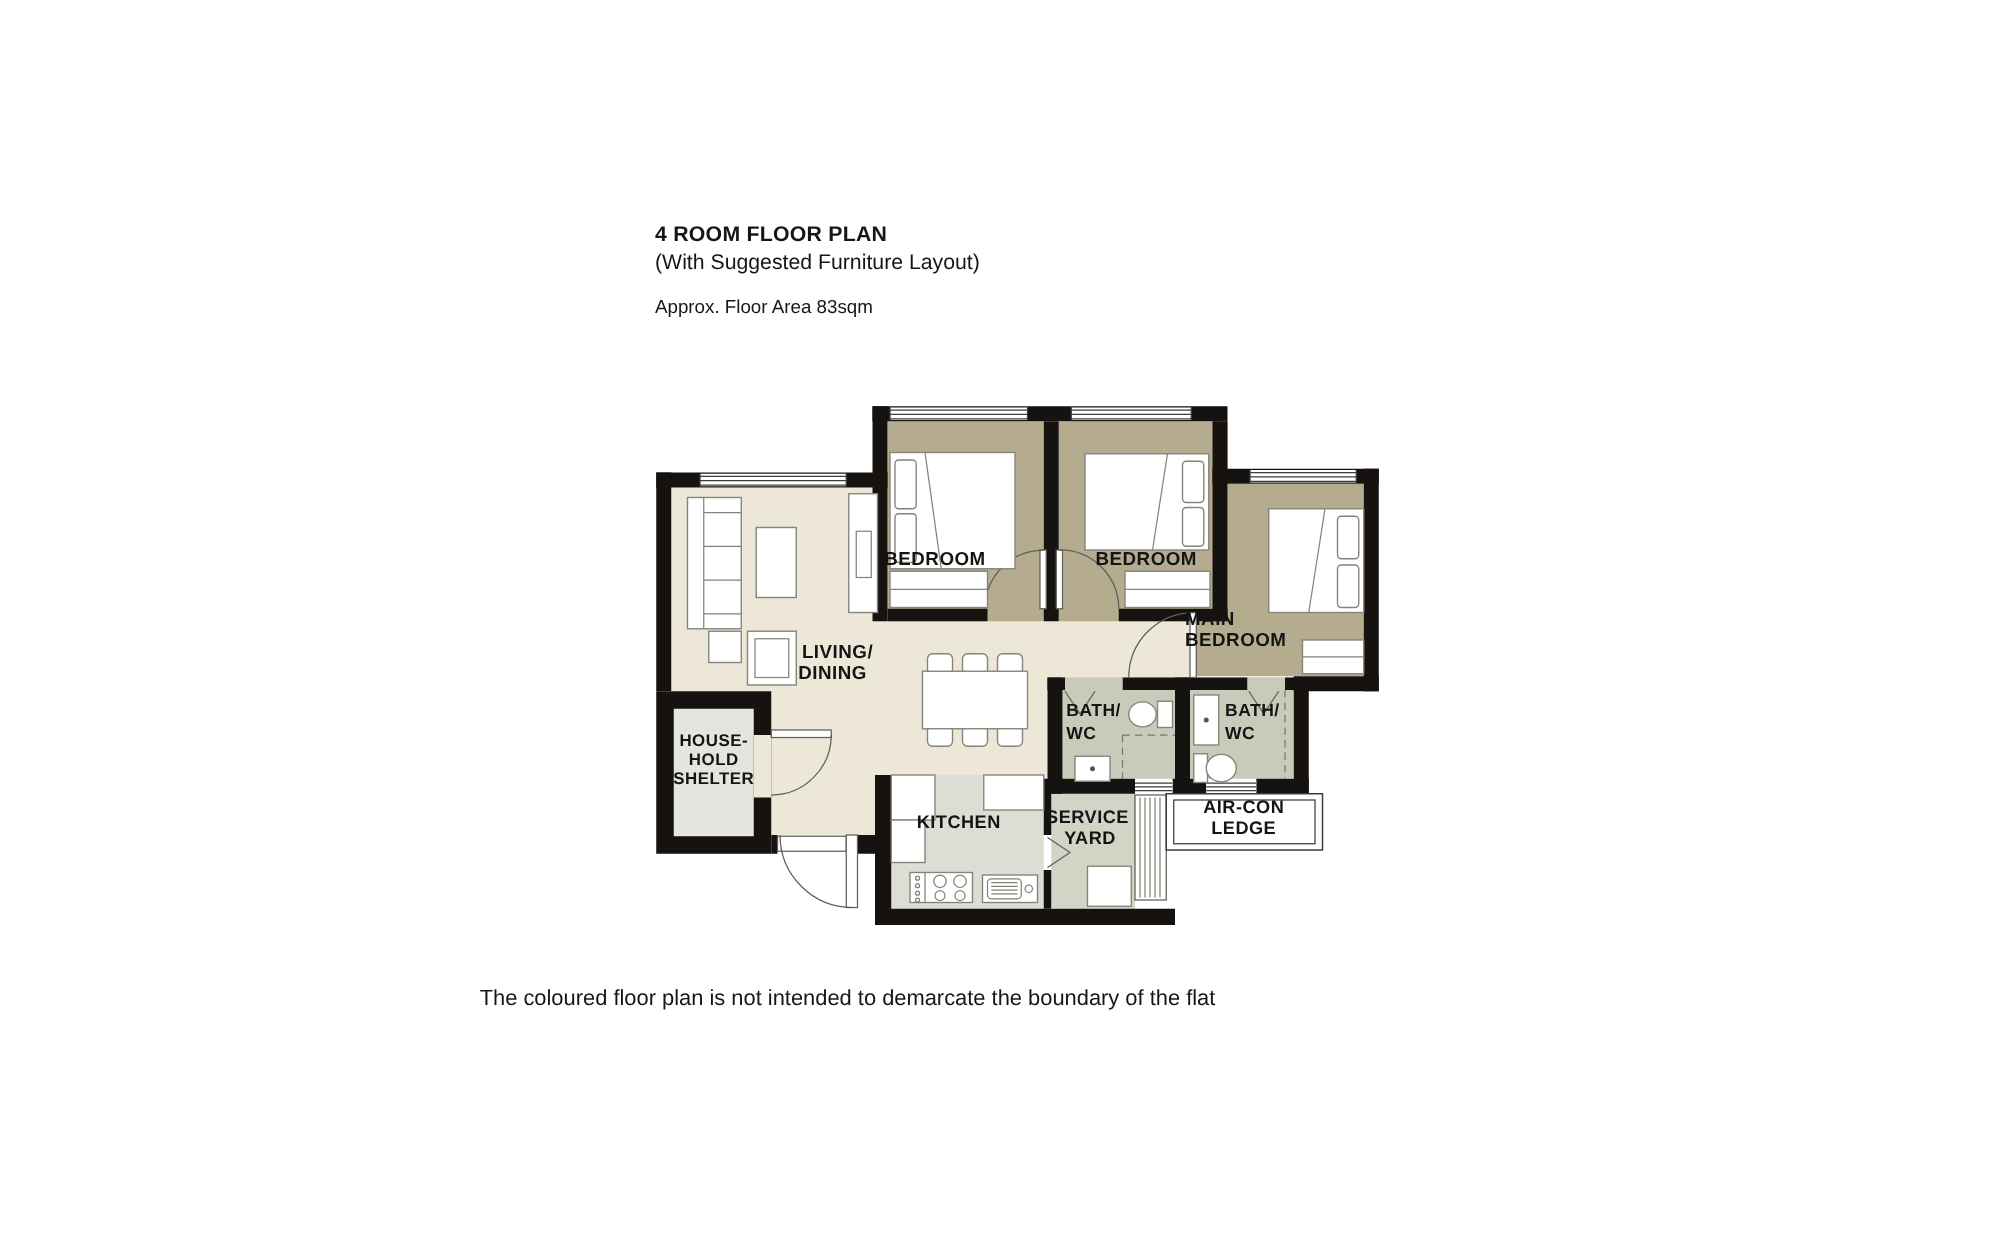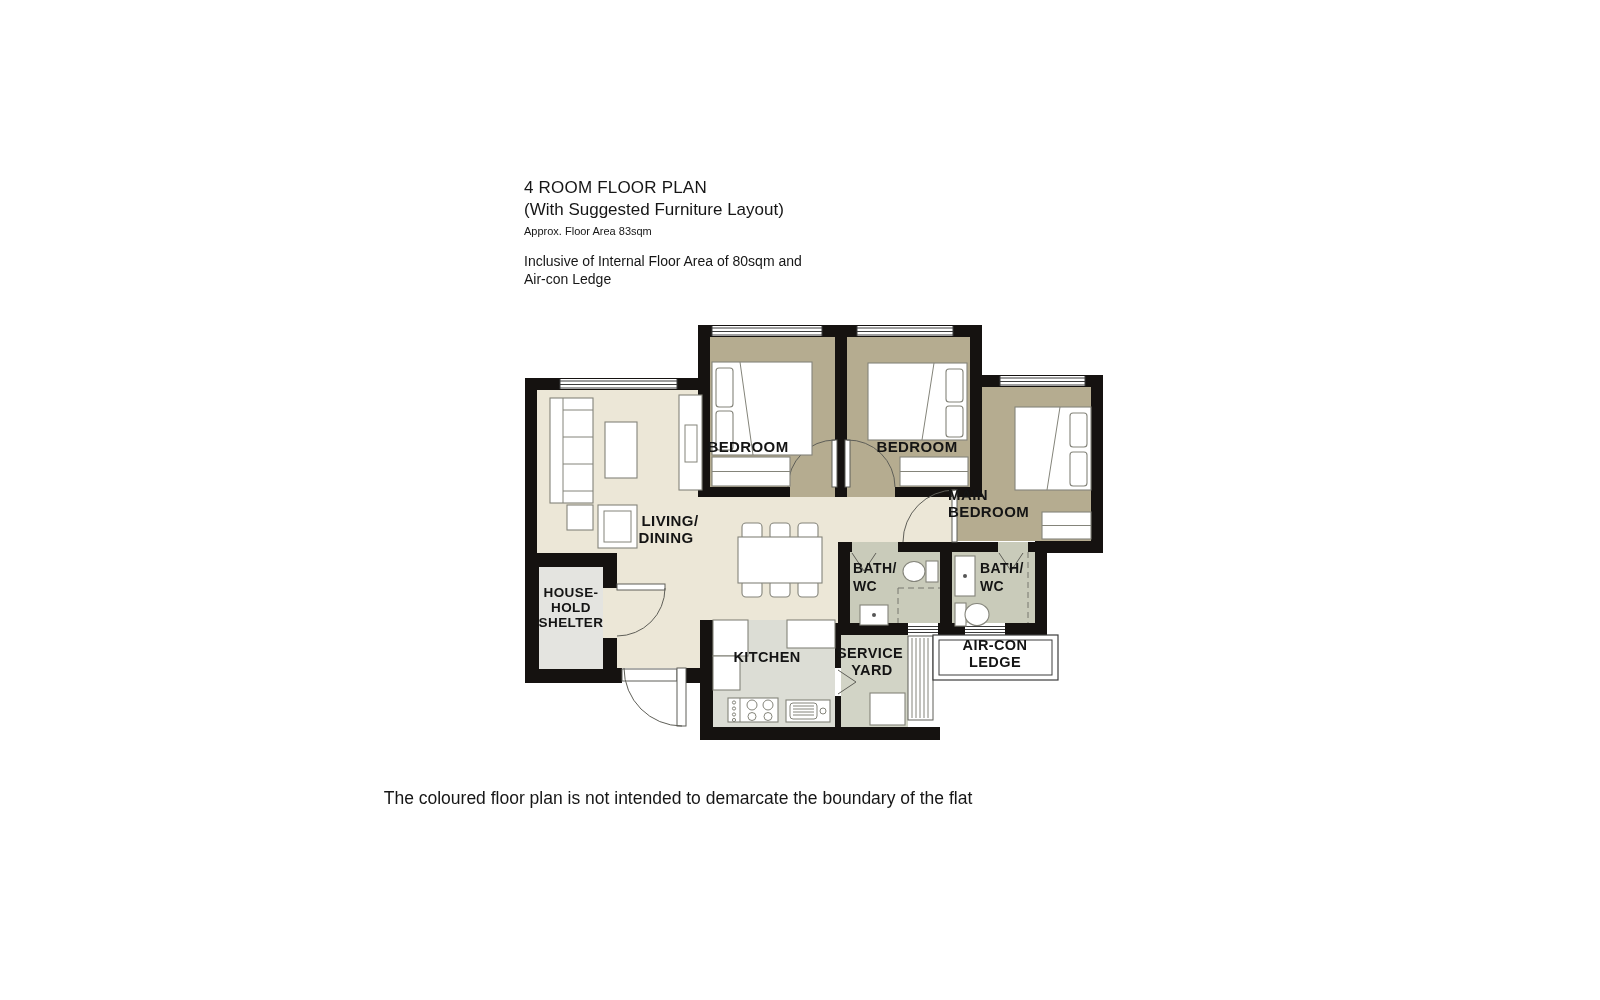--- a/index.html
+++ b/index.html
@@ -3,23 +3,23 @@
 <meta charset="utf-8">
 <style>
   :root{
     --wall:#151210; --floor-living:#ece7d7; --floor-bedroom:#b5ac90; --floor-bath:#c9cbba;
     --floor-kitchen:#dcddd5; --floor-service:#d2d4c6; --floor-shelter:#e4e4e0; --ink:#161616;
   }
   html,body{margin:0;padding:0;}
   body{width:1600px;height:1000px;background:#ffffff;position:relative;overflow:hidden;
        font-family:"Liberation Sans",sans-serif;color:var(--ink);}
   .header{position:absolute;left:524px;top:178px;}
-  .header h1{font-size:17px;font-weight:normal;margin:0;letter-spacing:.2px;}
+  .header h1{font-size:17px;font-weight:bold;margin:0;letter-spacing:.2px;}
   .header .sub{font-size:17px;margin:2px 0 0 0;}
-  .header .area{font-size:11px;margin:5px 0 0 0;}
+  .header .area{font-size:15px;margin:17px 0 0 0;}
   .header .incl{font-size:14px;margin:15px 0 0 0;line-height:1.32;}
   .footer{position:absolute;left:0;top:788px;width:1356px;text-align:center;font-size:17.5px;}
   svg{position:absolute;left:0;top:0;}
   .wall{fill:var(--wall);}
   .lbl{font-family:"Liberation Sans",sans-serif;font-weight:bold;fill:#141414;letter-spacing:.4px;}
   .furn{fill:#ffffff;stroke:#84847a;stroke-width:1.1;}
   .fline{stroke:#84847a;stroke-width:1;fill:none;}
   .winbox{fill:#ffffff;}
   .winline{stroke:#3c3c3c;stroke-width:1;fill:none;}
   .arc{fill:none;stroke:#5f5f58;stroke-width:1;}
@@ -27,22 +27,20 @@
   .dash{fill:none;stroke:#77776e;stroke-width:1;stroke-dasharray:6 4;}
   .vsym{fill:none;stroke:#5f5f58;stroke-width:1;}
 </style>
 </head>
 <body>
 
 <div class="header">
   <h1>4 ROOM FLOOR PLAN</h1>
   <p class="sub">(With Suggested Furniture Layout)</p>
   <p class="area">Approx. Floor Area 83sqm</p>
-  <p class="incl"><span>Inclusive of Internal Floor Area of 80sqm and</span><br>
-  <span>Air-con Ledge</span></p>
 </div>
 
 <svg width="1600" height="1000" viewBox="0 0 1600 1000">
   <defs>
     <pattern id="hatch" width="11" height="30" patternUnits="userSpaceOnUse">
       <path d="M2,29 L8,1 M8.5,29 L10.5,15" stroke="#444" stroke-width="1" fill="none"></path>
     </pattern>
   </defs>
 
   <path fill="var(--floor-living)" d="M537,390 L710,390 L710,487 L955,487 L955,542 L838,542 L838,623 L713,623 L713,668 L617,668 L617,553 L537,553 Z"></path>

